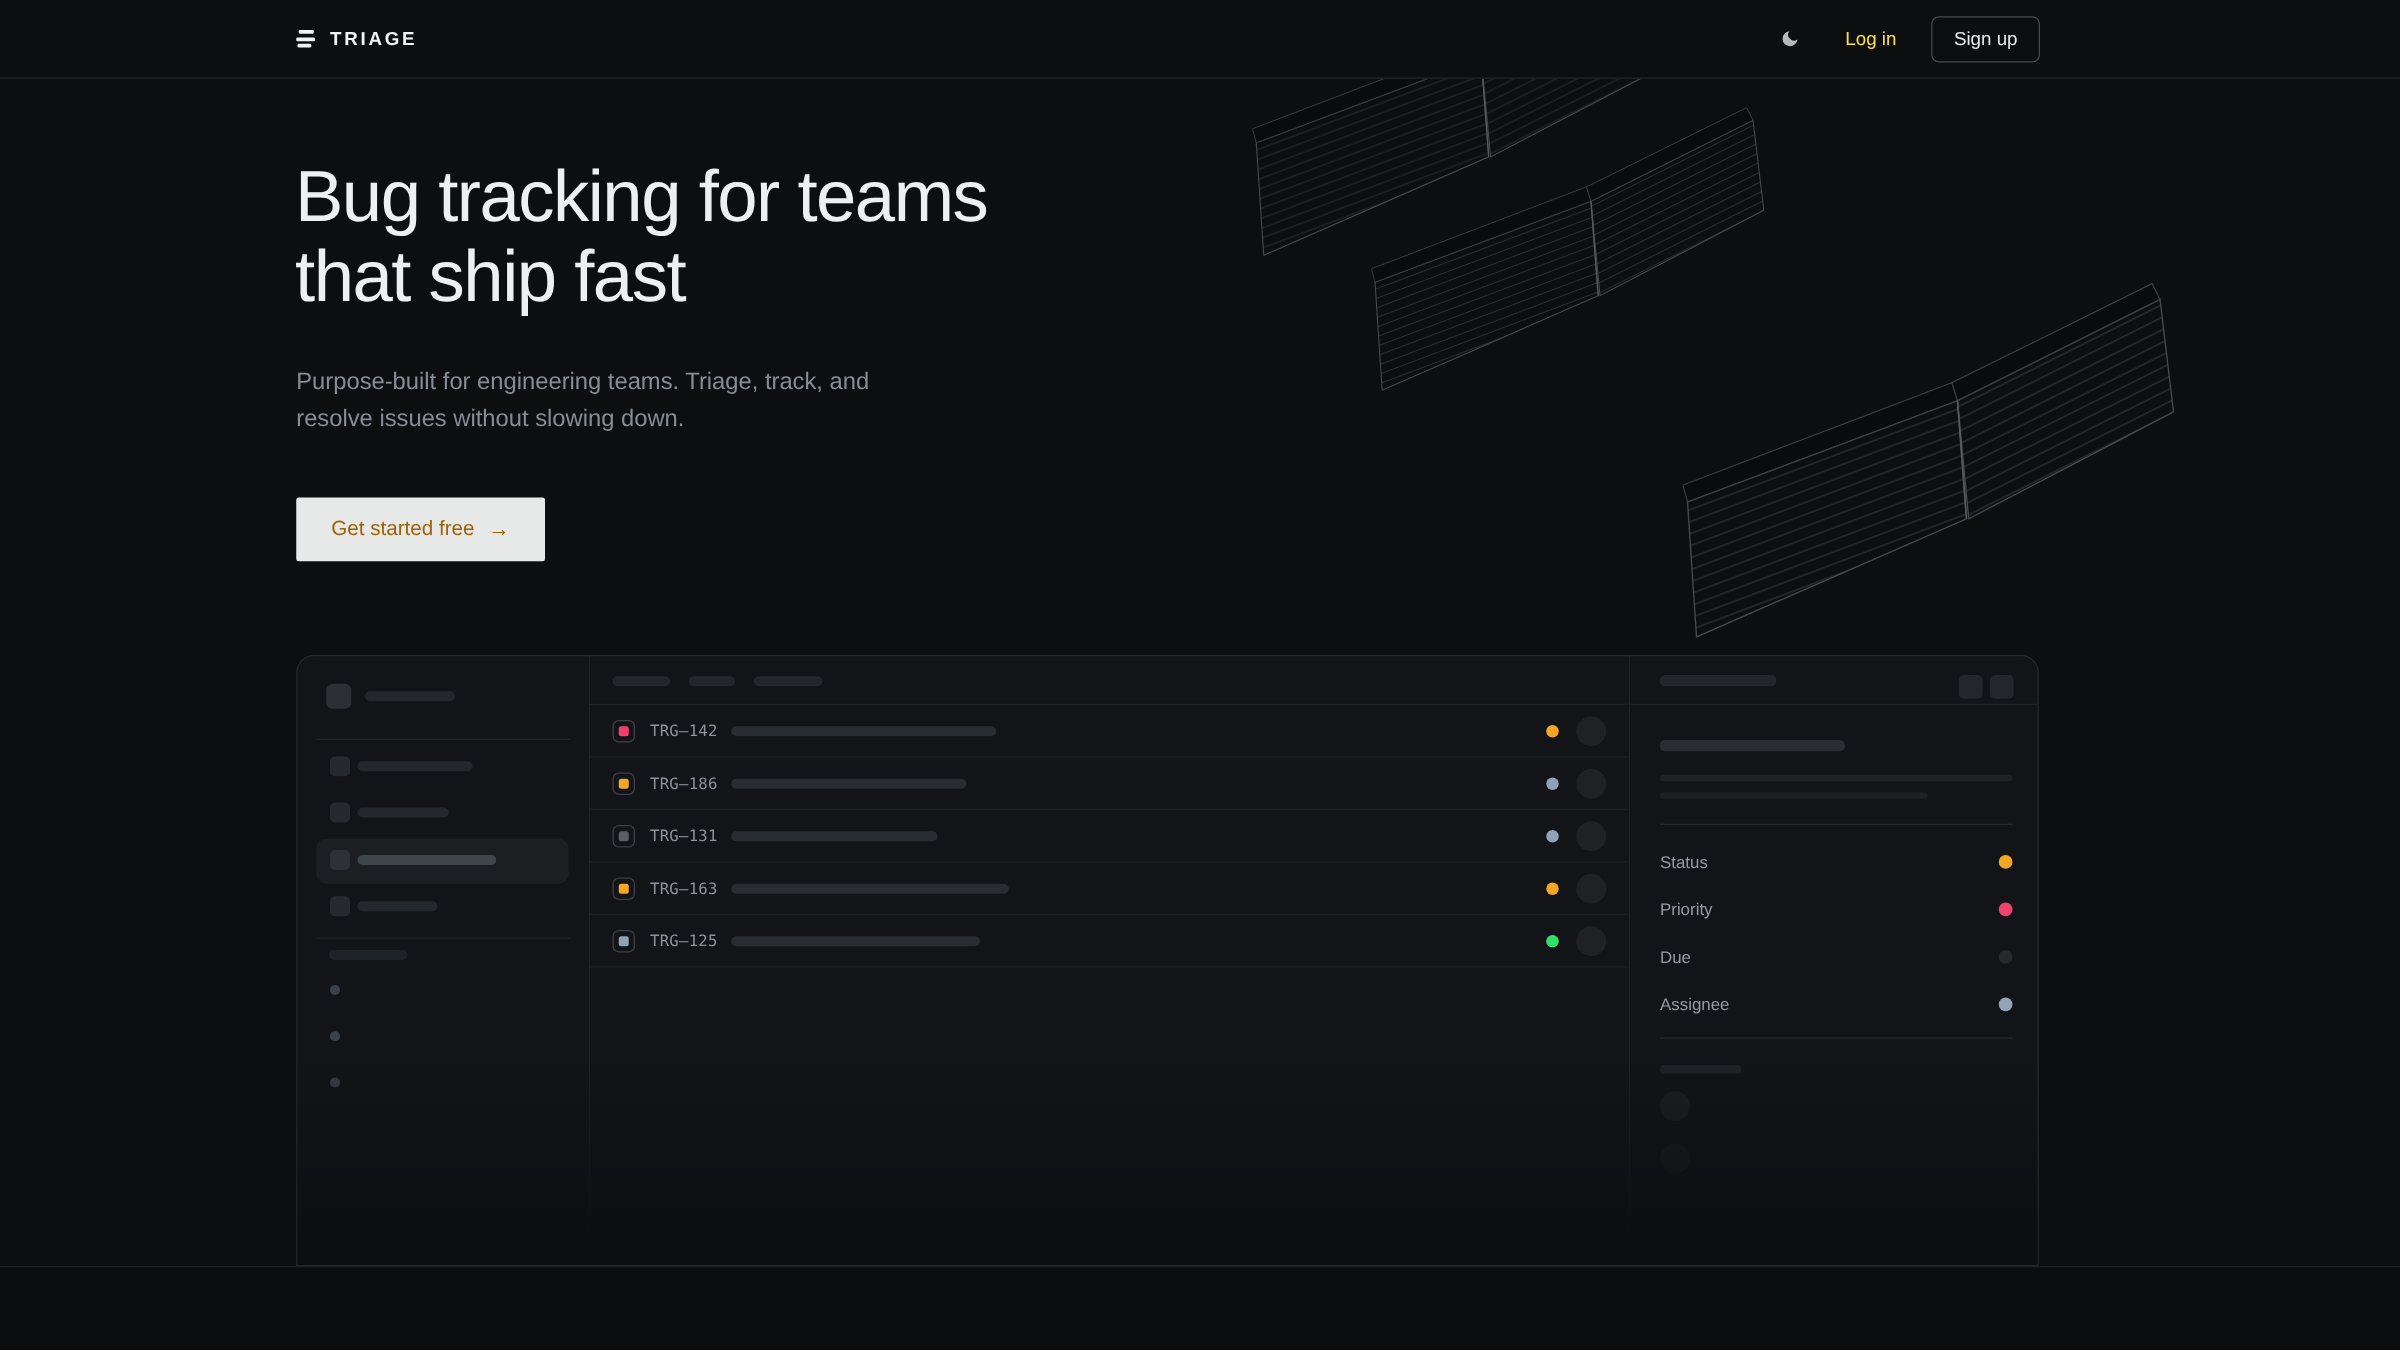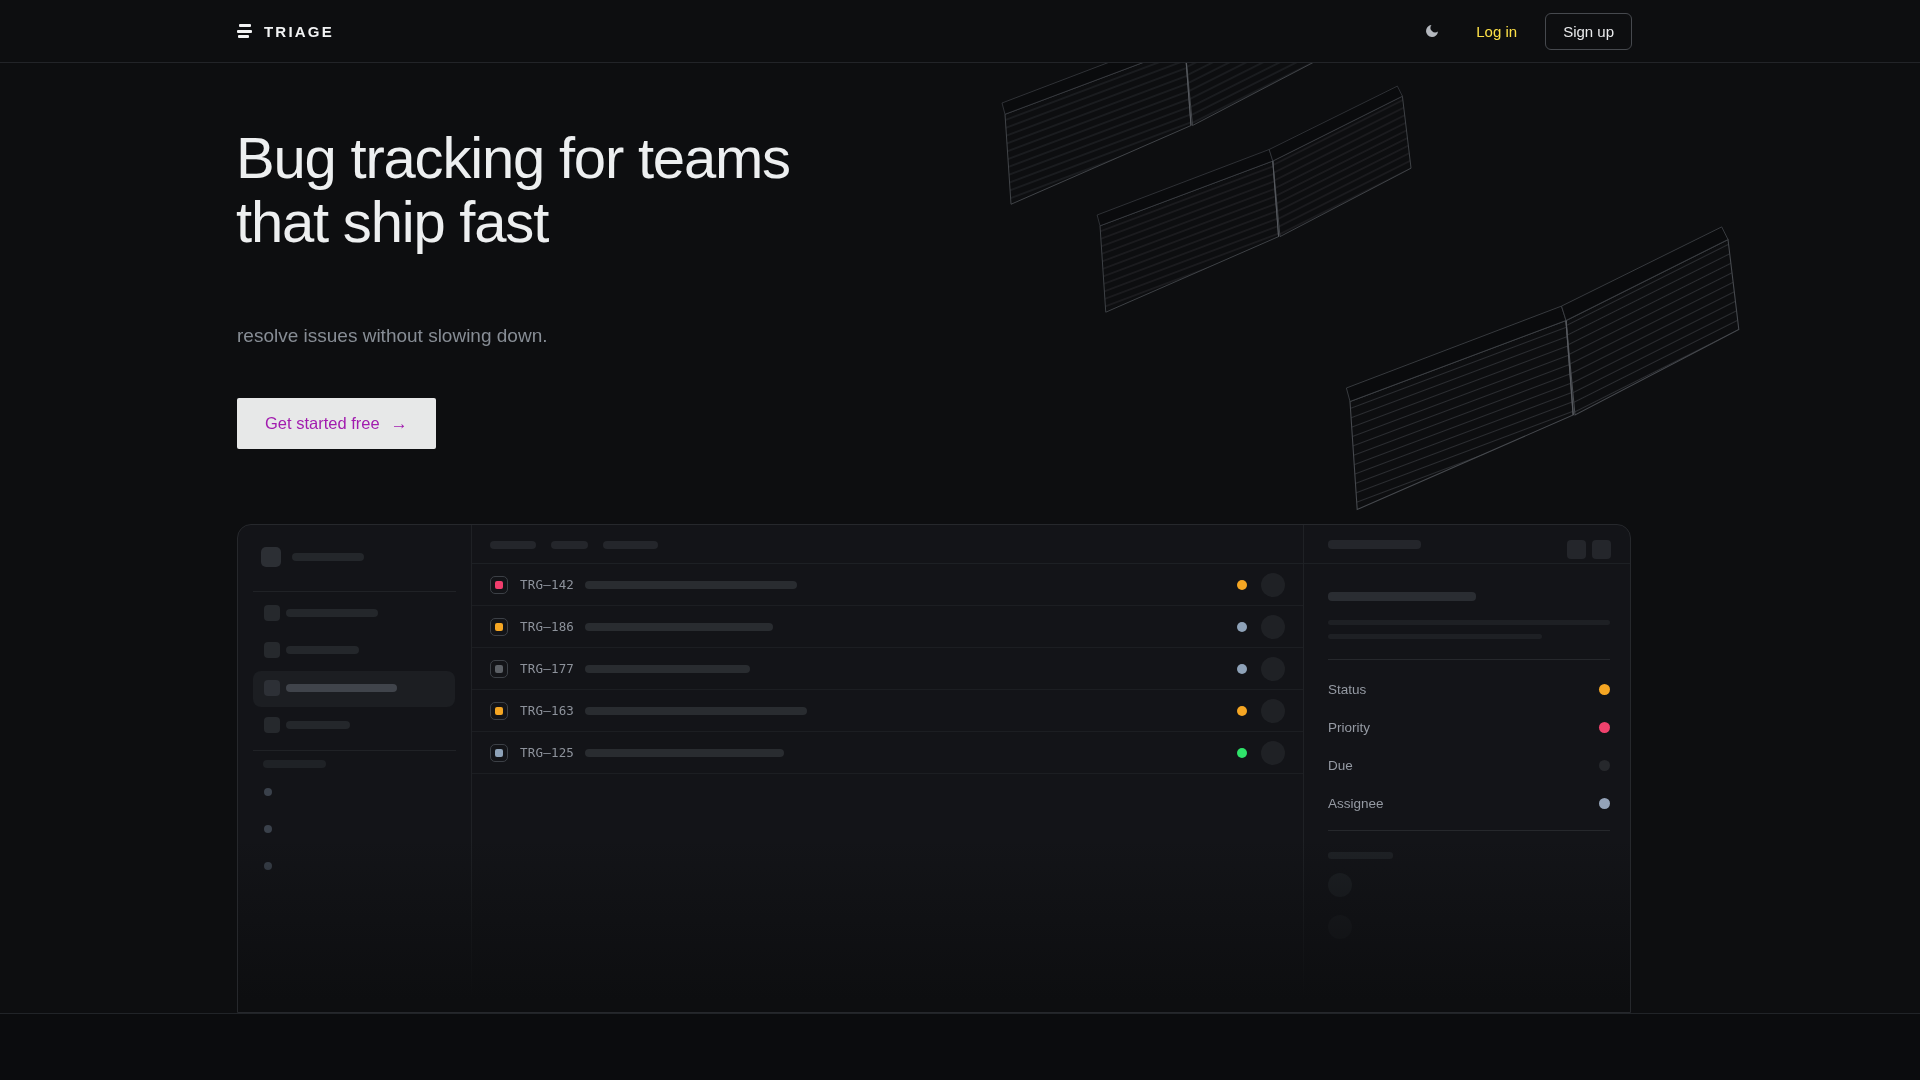--- a/index.html
+++ b/index.html
@@ -38,21 +38,21 @@
     position:absolute; left:236px; top:126px; z-index:2;
     font-size:58px; line-height:64px; font-weight:500; letter-spacing:-1.2px; color:#edeff0;
   }
   .hero-sub {
     position:absolute; left:237px; top:291px; z-index:2;
     font-size:19px; line-height:30px; color:#878d95;
   }
   .cta {
     position:absolute; left:237px; top:398px; z-index:2;
     height:51px; padding:0 28px; display:flex; align-items:center; gap:11px;
-    background:#e7e8e8; color:#a21caf; border:none; border-radius:2px;
+    background:#e7e8e8; color:#a16207; border:none; border-radius:2px;
     font-family:"Liberation Sans", sans-serif; font-size:16.5px; font-weight:500; cursor:pointer;
   }
   .cta .arrow { font-size:17px; }
 
   
   .mock {
     position:absolute; left:237px; top:524px; width:1394px; height:489px; z-index:3;
     background:#131418; border:1px solid #26282c; border-radius:14px 14px 0 0;
     display:flex; overflow:hidden;
   }
@@ -178,21 +178,21 @@
     <use href="#slab" transform="translate(100,80) scale(0.72)"></use>
     <use href="#slab" transform="translate(350,235) scale(0.9)"></use>
   </svg>
 </div>
 
 <h1 class="hero-title">
   <span>Bug tracking for teams</span><br>
   <span>that ship fast</span>
 </h1>
 <p class="hero-sub">
-  <br>
+  <span>Purpose-built for engineering teams. Triage, track, and</span><br>
   <span>resolve issues without slowing down.</span>
 </p>
 <button class="cta">
   <span>Get started free</span>
   <span class="arrow">→</span>
 </button>
 
 <div class="mock">
 
   <div class="m-side">
@@ -237,21 +237,21 @@
           </span>
           <span class="iid">TRG–186</span>
           <span class="ibar" style="width: 188px;"></span>
           <span class="sdot" style="background: rgb(142, 162, 184);"></span>
           <span class="iav"></span>
         </div>
         <div class="irow">
           <span class="ibox">
             <span class="idot" style="background: rgb(92, 96, 102);"></span>
           </span>
-          <span class="iid">TRG–177</span>
+          <span class="iid">TRG–131</span>
           <span class="ibar" style="width: 165px;"></span>
           <span class="sdot" style="background: rgb(142, 162, 184);"></span>
           <span class="iav"></span>
         </div>
         <div class="irow">
           <span class="ibox">
             <span class="idot" style="background: rgb(245, 166, 35);"></span>
           </span>
           <span class="iid">TRG–163</span>
           <span class="ibar" style="width: 222px;"></span>

